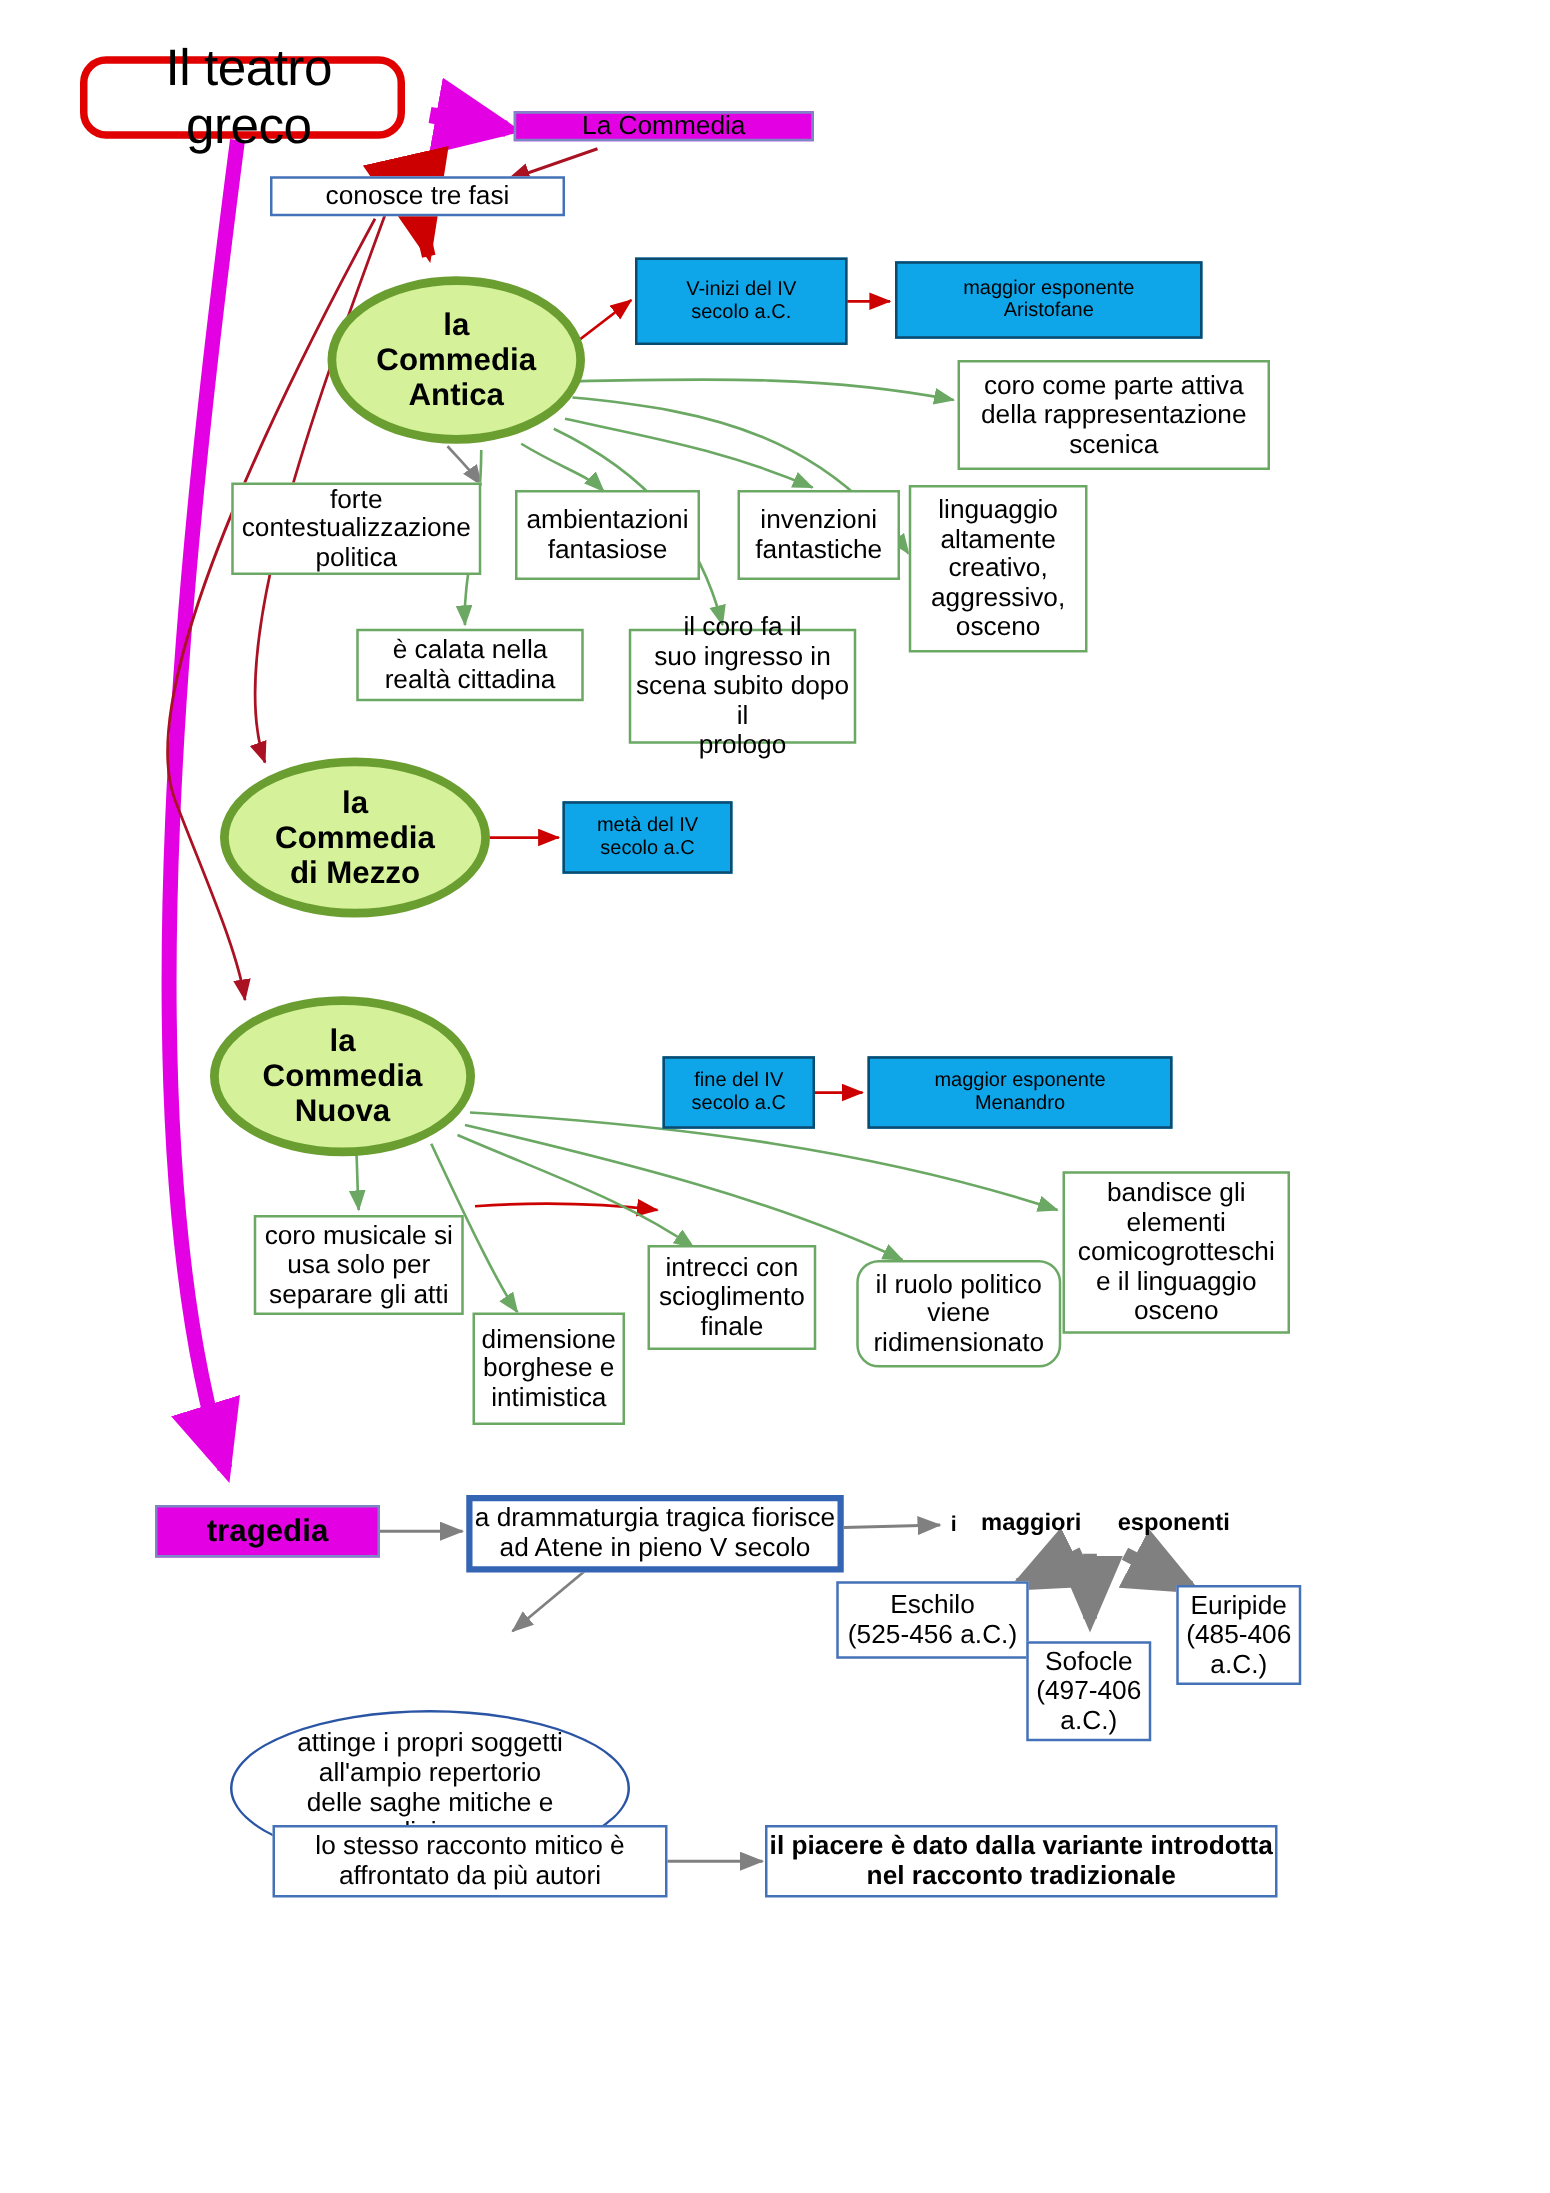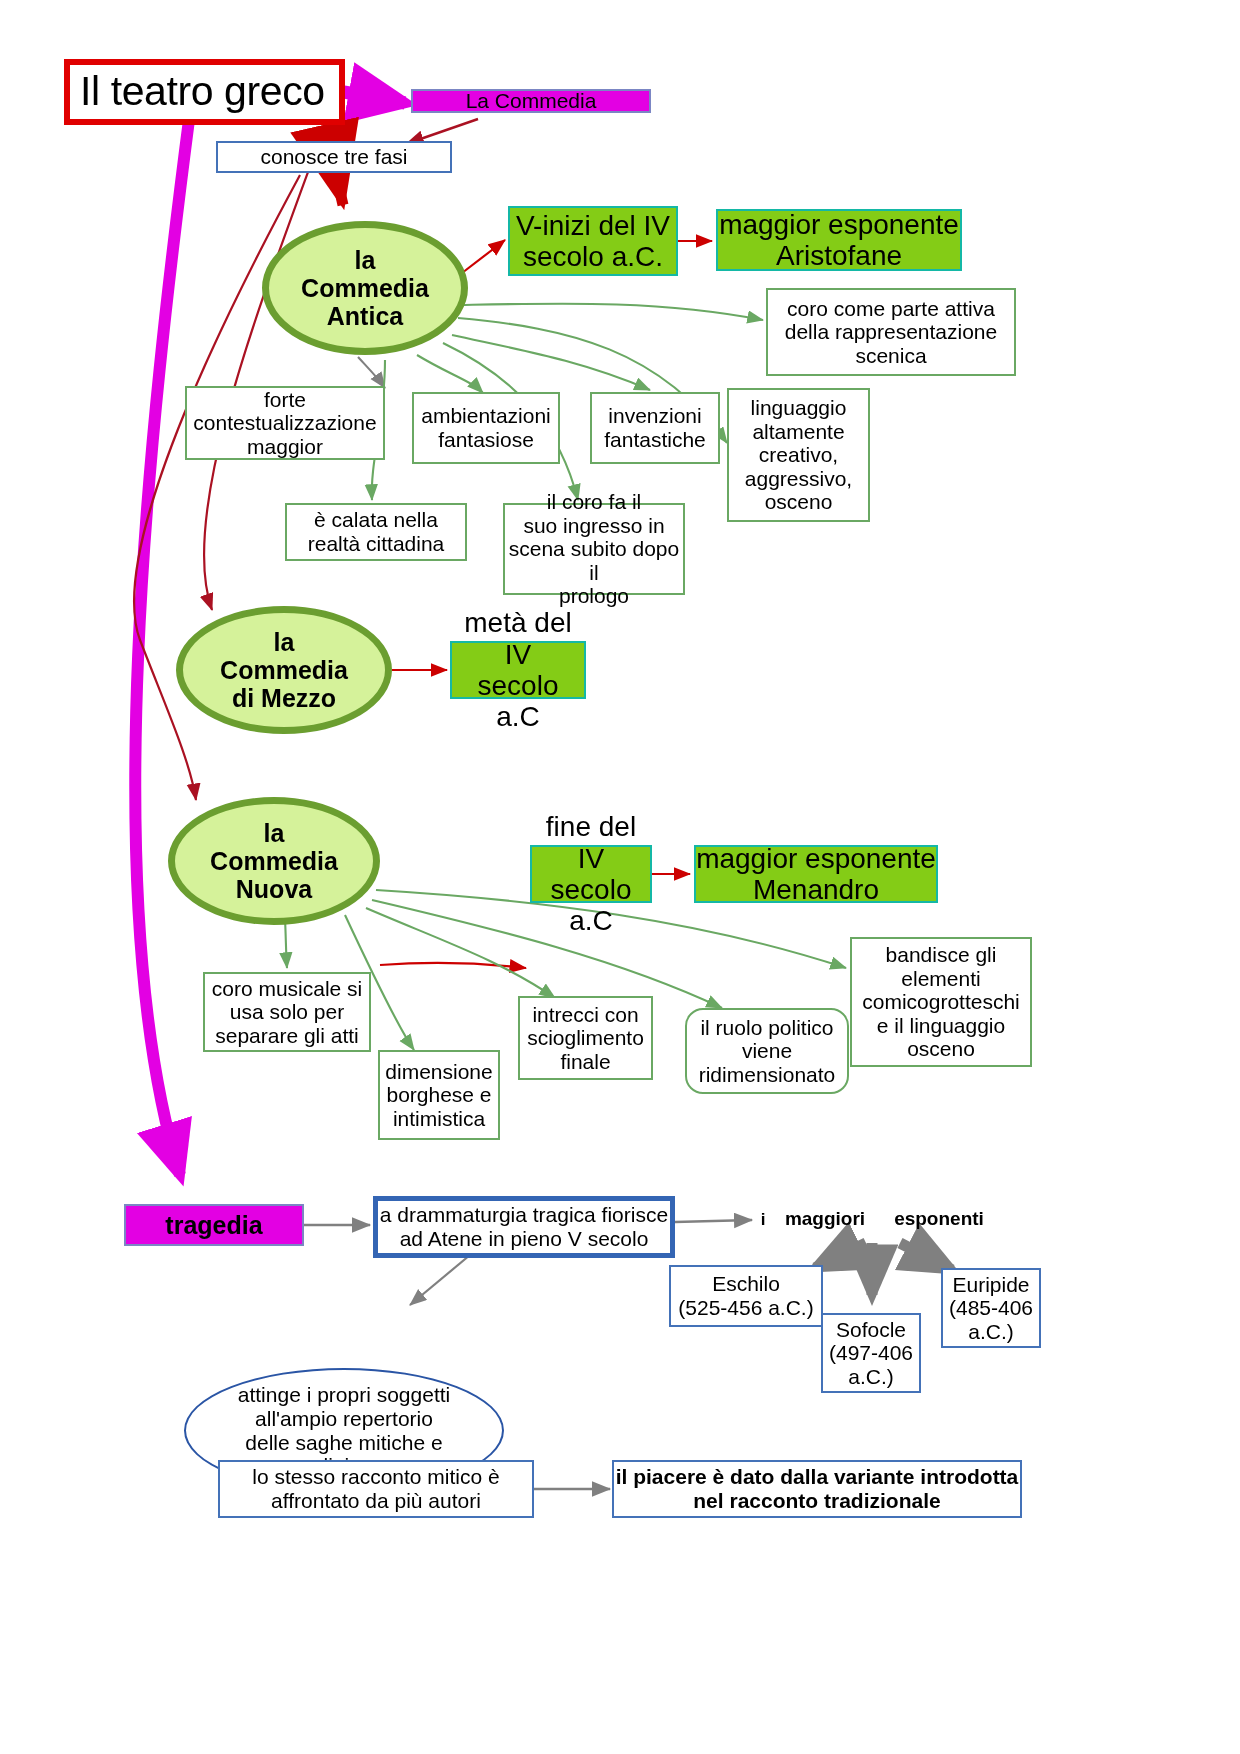--- a/index.html
+++ b/index.html
@@ -62,23 +62,23 @@
   }
   .blue-box.bold { font-weight: bold; }
   .blue-ellipse {
     background: #ffffff;
     border: 2px solid #2a55a5;
     border-radius: 50%;
     font-size: 21px;
   }
   
   .red-box {
-    background: #84cc16;
-    border: 2px solid #14b8a6;
-    font-size: 28px;
+    background: #0ea5e9;
+    border: 2px solid #0c4a6e;
+    font-size: 16px;
   }
   
   .green-box {
     background: #ffffff;
     border: 2px solid #6aa863;
     font-size: 21px;
   }
   
   .green-ellipse {
     background: #d5f29a;
@@ -184,21 +184,21 @@
 
     <path d="M872,1243 L872,1295" stroke="#808080" stroke-width="11" fill="none" marker-end="url(#arrGrayBig)"></path>
 
     <path d="M900,1243 L952,1270" stroke="#808080" stroke-width="11" fill="none" marker-end="url(#arrGrayBig)"></path>
 
     <path d="M345,1418 L345,1450" stroke="#808080" stroke-width="2.2" fill="none" marker-end="url(#arrGray)"></path>
 
     <path d="M533,1489 L610,1489" stroke="#808080" stroke-width="2.4" fill="none" marker-end="url(#arrGray)"></path>
   </svg>
 
-  <div class="node title-box" style="left:64px; top:59px; width:281px; height:66px;">Il teatro greco</div>
+  <div class="node title-box" style="left:64px; top:45px; width:260px; height:66px;border-radius:21px;">Il teatro greco</div>
 
   <div class="node magenta-box" style="left:411px; top:89px; width:240px; height:24px;">La Commedia</div>
 
   <div class="node blue-box" style="left:216px; top:141px; width:236px; height:32px;">conosce tre fasi</div>
 
   <div class="node green-ellipse" style="left:262px; top:221px; width:206px; height:134px;">la
 Commedia
 Antica</div>
 
   <div class="node red-box" style="left:508px; top:206px; width:170px; height:70px;">V-inizi del IV
@@ -206,21 +206,21 @@
 
   <div class="node red-box" style="left:716px; top:209px; width:246px; height:62px;">maggior esponente
 Aristofane</div>
 
   <div class="node green-box" style="left:766px; top:288px; width:250px; height:88px;">coro come parte attiva
 della rappresentazione
 scenica</div>
 
   <div class="node green-box" style="left:185px; top:386px; width:200px; height:74px;">forte
 contestualizzazione
-maggior</div>
+politica</div>
 
   <div class="node green-box" style="left:412px; top:392px; width:148px; height:72px;">ambientazioni
 fantasiose</div>
 
   <div class="node green-box" style="left:590px; top:392px; width:130px; height:72px;">invenzioni
 fantastiche</div>
 
   <div class="node green-box" style="left:727px; top:388px; width:143px; height:134px;">linguaggio
 altamente
 creativo,

